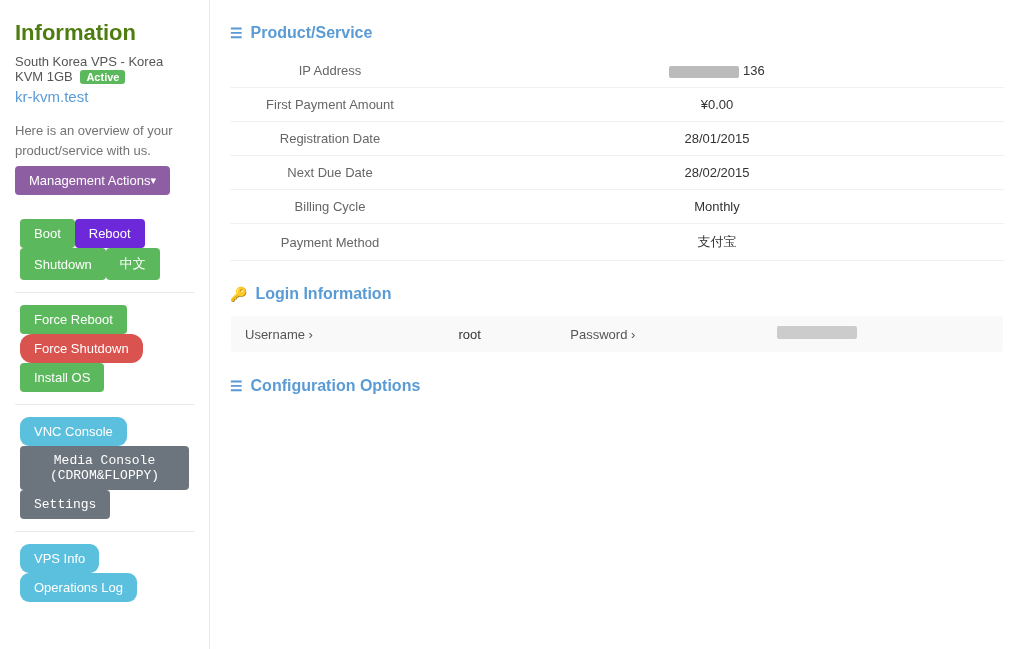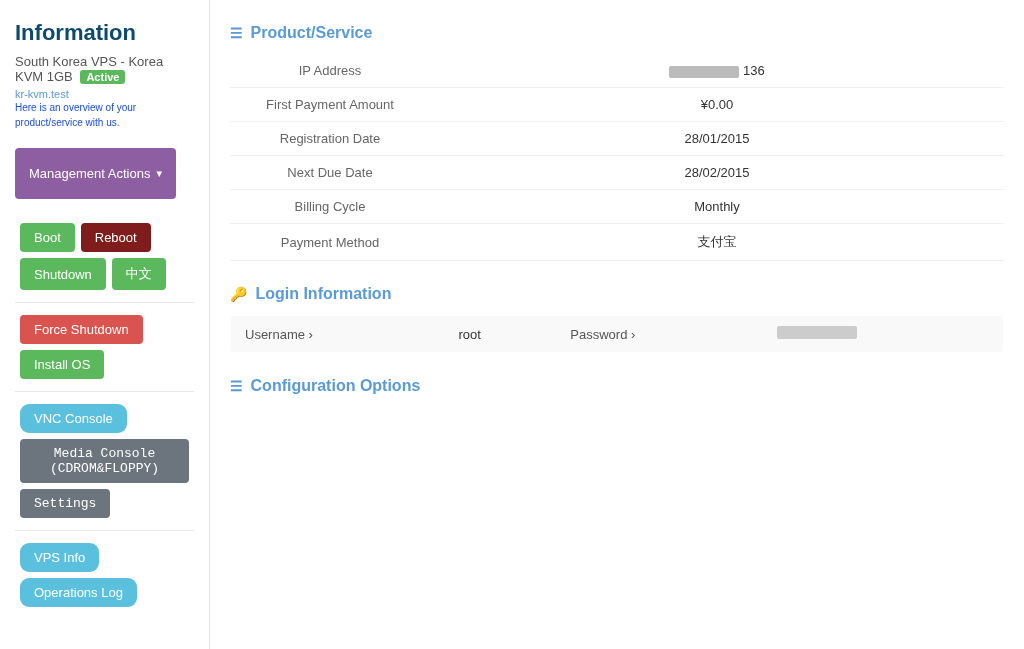--- a/index.html
+++ b/index.html
@@ -2,45 +2,44 @@
 <html><head>
   <meta charset="utf-8">
   <style>
     * { box-sizing: border-box; margin: 0; padding: 0; }
     body { font-family: 'Helvetica Neue', Arial, sans-serif; font-size: 13px; color: #333; background: #fff; }
     
     .container { display: flex; width: 1024px; min-height: 649px; }
     
     
     .left-panel { width: 210px; padding: 20px 15px; border-right: 1px solid #e8e8e8; flex-shrink: 0; }
-    .left-panel h1 { font-size: 22px; font-weight: 600; color: #0c4a6e; margin-bottom: 8px; }
+    .left-panel h1 { font-size: 22px; font-weight: 600; color: #4d7c0f; margin-bottom: 8px; }
     .product-name { font-size: 13px; color: #555; margin-bottom: 4px; }
     .status-badge {
       display: inline-block;
       background: #5cb85c;
       color: #fff;
       font-size: 11px;
       padding: 1px 6px;
       border-radius: 3px;
       margin-left: 4px;
       font-weight: 600;
     }
-    .domain-link { color: #5b9bd5; text-decoration: none; font-size: 11px; display: block; }
-    .overview-text { font-size: 10px; color: #1d4ed8; margin-bottom: 18px; line-height: 1.5; }
+    .domain-link { color: #5b9bd5; text-decoration: none; font-size: 15px; display: block; margin-bottom: 16px; }
+    .overview-text { font-size: 13px; color: #737373; margin-bottom: 6px; line-height: 1.5; }
     .mgmt-btn {
       background: #8e5ea2;
       color: #fff;
       border: none;
-      padding: 18px 14px;
+      padding: 7px 14px;
       border-radius: 4px;
       font-size: 13px;
       cursor: pointer;
       display: inline-flex;
       align-items: center;
-      gap: 6px;
     }
     .chevron { font-size: 11px; }
 
     
     .right-panel { flex: 1; padding: 16px 20px; }
 
     
     .section-title {
       display: flex;
       align-items: center;
@@ -66,25 +65,25 @@
     .login-table tr { background: #f9f9f9; }
     .login-table td { padding: 10px 14px; font-size: 13px; }
     .login-table td.label { color: #555; font-weight: 500; }
     .login-table td.value { color: #333; }
     .blurred { background: #ccc; color: #ccc; border-radius: 2px; display: inline-block; width: 80px; height: 13px; }
 
     
     .config-section { margin-top: 0; }
 
     .btn-green { background: #5cb85c; color: #fff; border: none; padding: 7px 14px; border-radius: 4px; font-size: 13px; cursor: pointer; }
-    .btn-orange { background: #7f1d1d; color: #fff; border: none; padding: 7px 14px; border-radius: 4px; font-size: 13px; cursor: pointer; }
-    .btn-red { background: #d9534f; color: #fff; border: none; padding: 7px 14px; border-radius: 4px; font-size: 13px; cursor: pointer; }
+    .btn-orange { background: #6d28d9; color: #fff; border: none; padding: 7px 14px; border-radius: 4px; font-size: 13px; cursor: pointer; }
+    .btn-red { background: #d9534f; color: #fff; border: none; padding: 7px 14px; border-radius: 12px; font-size: 13px; cursor: pointer; }
     .btn-teal { background: #5bc0de; color: #fff; border: none; padding: 7px 14px; border-radius: 9px; font-size: 13px; cursor: pointer; }
     .btn-gray { background: #6c757d; color: #fff; border: none; padding: 7px 14px; border-radius: 4px; font-size: 13px; cursor: pointer; font-family: Liberation Mono, monospace; }
-    .btn-row { display: flex; flex-wrap: wrap; gap: 6px; padding: 12px 5px; border-top: 1px solid #e8e8e8; }
+    .btn-row { display: flex; flex-wrap: wrap; padding: 12px 5px; border-top: 1px solid #e8e8e8; }
     .btn-row:first-of-type { border-top: none; padding-top: 4px; }
 
     .ip-blurred { background: #bbb; color: #bbb; border-radius: 2px; display: inline-block; width: 70px; height: 12px; vertical-align: middle; }
   </style>
 </head>
 <body>
 
 <div class="container">
 
   <div class="left-panel">
@@ -104,20 +103,21 @@
     <div style="margin-top: 20px;">
 
       <div class="btn-row">
         <button class="btn-green">Boot</button>
         <button class="btn-orange">Reboot</button>
         <button class="btn-green">Shutdown</button>
         <button class="btn-green">中文</button>
       </div>
 
       <div class="btn-row">
+        <button class="btn-green">Force Reboot</button>
         <button class="btn-red">Force Shutdown</button>
         <button class="btn-green">Install OS</button>
       </div>
 
       <div class="btn-row">
         <button class="btn-teal">VNC Console</button>
         <button class="btn-gray">Media Console (CDROM&amp;FLOPPY)</button>
         <button class="btn-gray">Settings</button>
       </div>
 

